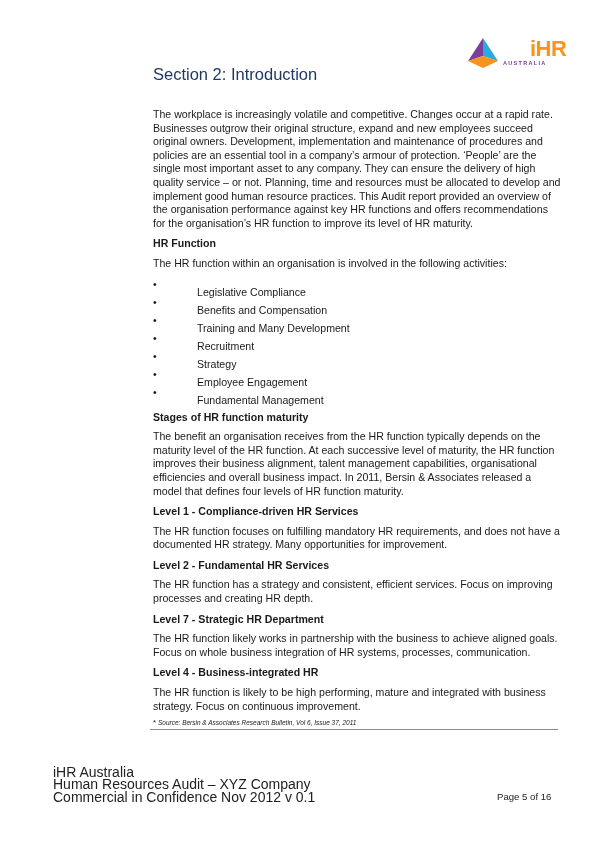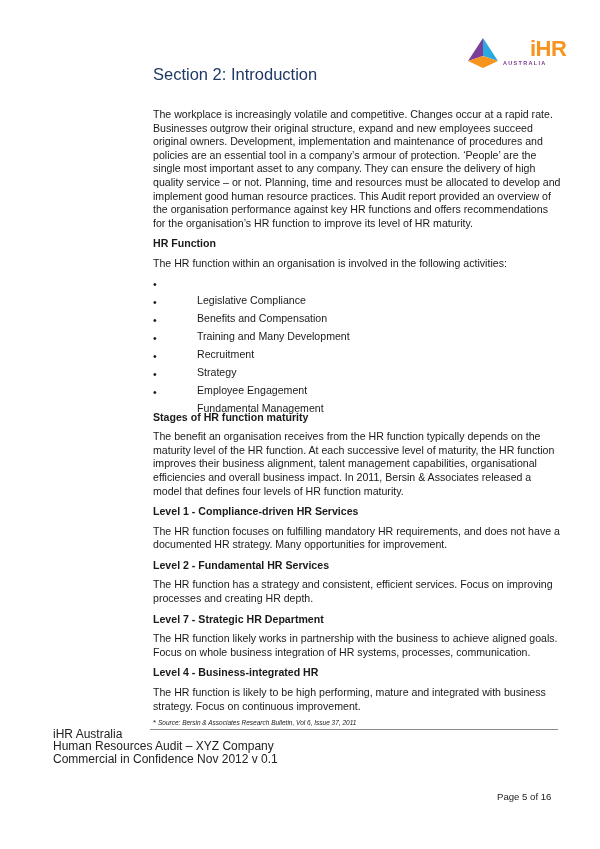--- a/index.html
+++ b/index.html
@@ -9,25 +9,25 @@
   .logo svg { position:absolute; left:0; top:0; }
   .logo .ihr { position:absolute; left:36px; top:0px; font-weight:bold; font-size:22px; color:#f7941d; letter-spacing:-0.5px; line-height:24px;margin-left:28px; }
   .logo .aus { position:absolute; left:37px; top:23px; font-weight:bold; font-size:5.5px; color:#7a3b8f; letter-spacing:1.3px; line-height:6px; }
   h1 { position:absolute; left:153px; top:64px; margin:0; font-size:16.5px; font-weight:normal; color:#1f3864; line-height:20px; }
   .content { position:absolute; left:153px; top:108px; width:410px; font-size:10.6px; line-height:13.6px; }
   .content p { margin:0 0 7px 0; }
   .content h3 { margin:0 0 6px 0; font-size:10.6px; font-weight:bold; line-height:13.6px; }
   .bullets { margin:0 0 7px 0; padding:0; list-style:none; }
   .bullets li { position:relative; height:18px; line-height:13.6px; }
   .bullets .dot { position:absolute; left:0; top:0; }
-  .bullets .txt { position:absolute; left:36px; top:16px;padding-left:8px; }
+  .bullets .txt { position:absolute; left:36px; top:8px;padding-left:8px; }
   .source { font-size:6.5px; font-style:italic; margin-top:-4px; }
   .source .star { font-style:normal; font-size:8px; }
   .rule { position:absolute; left:150px; top:729px; width:408px; height:1px; background:#8c8c8c; }
-  .footer { position:absolute; left:53px; top:728px; font-size:12px; line-height:12.4px; color:#222; }
+  .footer { position:absolute; left:53px; top:766px; font-size:14px; line-height:12.4px; color:#222; }
   .pageno { position:absolute; left:477px; top:791px; font-size:9.6px; line-height:12.4px; color:#222;margin-left:20px; }
 </style>
 </head>
 <body>
 
 <div class="logo">
   <svg width="34" height="32" viewBox="0 0 34 32">
     <polygon points="17,1 2,24 17,19" fill="#7b3f98"></polygon>
     <polygon points="17,1 32,24 17,19" fill="#29a9e0"></polygon>
     <polygon points="2,24 17,19 32,24 17,31" fill="#f7941d"></polygon>

